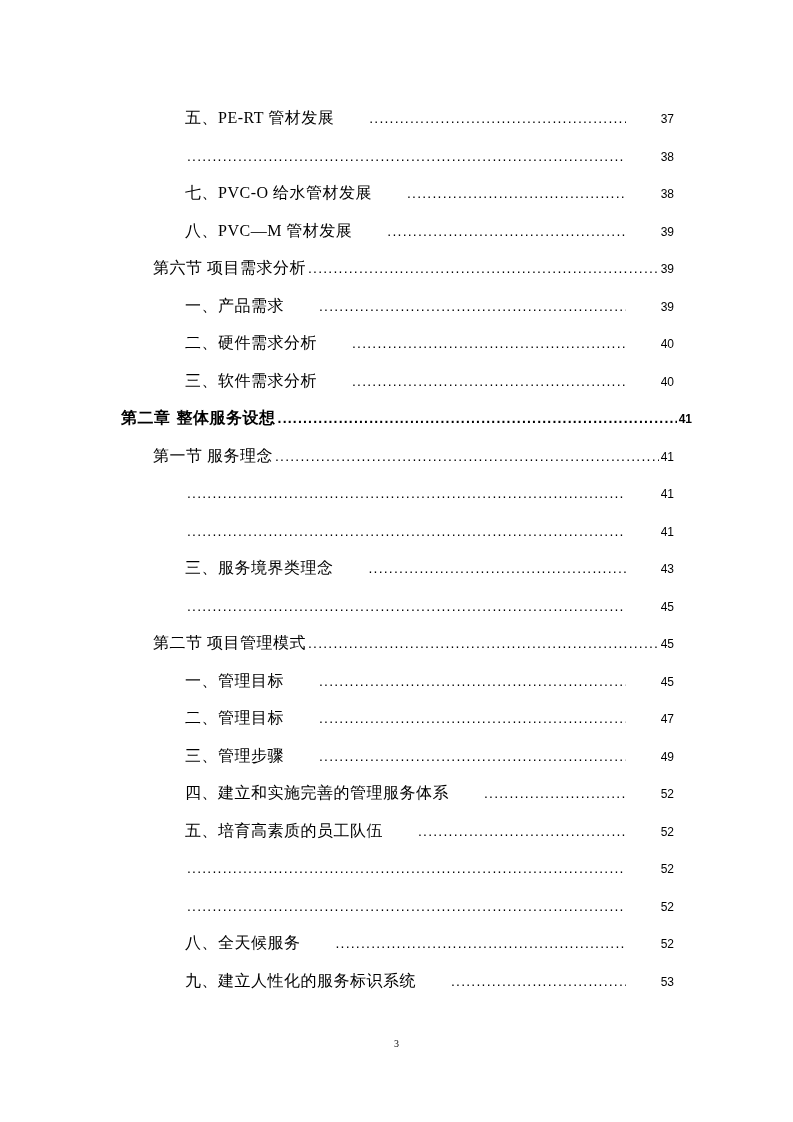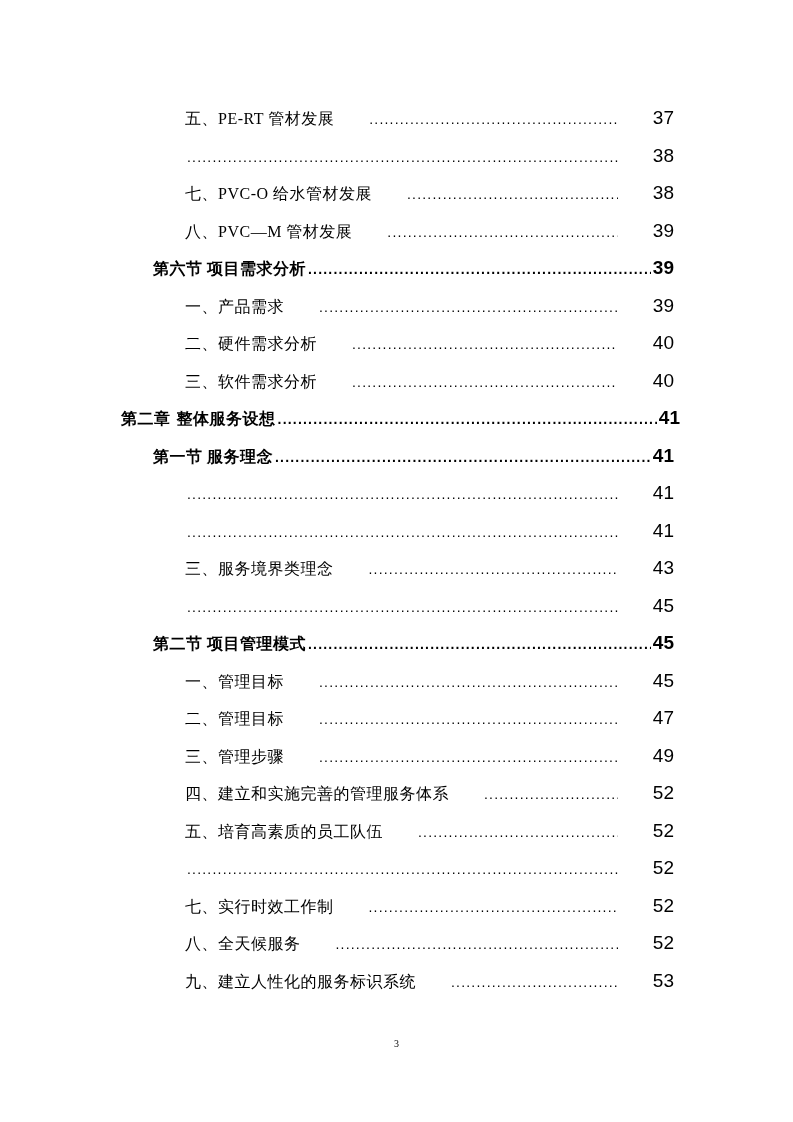--- a/index.html
+++ b/index.html
@@ -41,26 +41,26 @@
       font-family: "Liberation Sans", sans-serif;
       font-size: 14px;
       letter-spacing: 1.2px;
     }
     .toc-row .leader::before {
       content: "...................................................................................................................................................................................................";
     }
     .toc-row .page {
       flex: 0 0 auto;
       font-family: "Liberation Sans", sans-serif;
-      font-size: 19px;
+      font-size: 12px;
     }
-    .lvl-chapter { left: 121px; right: 113px; font-weight: bold; }
+    .lvl-chapter { left: 121px; right: 101px; font-weight: bold; }
     .lvl-chapter .title { font-family: "DejaVu Sans", sans-serif; font-size: 16px; }
     .lvl-chapter .page { font-weight: bold; }
-    .lvl-section { left: 153px; right: 119px; font-weight: bold; }
+    .lvl-section { left: 153px; right: 119px; }
     .lvl-item { left: 185px; right: 119px; gap: 33px; }
     .page-number {
       position: absolute;
       top: 1038px;
       left: 0;
       width: 793px;
       text-align: center;
       font-family: "Liberation Serif", serif;
       font-size: 10px;
     }
@@ -163,21 +163,20 @@
   <div class="toc-row lvl-item" style="top:712.5px">
     <span class="title">五、培育高素质的员工队伍</span>
     <span class="leader"></span>
     <span class="page">52</span>
   </div>
   <div class="toc-row lvl-item" style="top:750px">
     <span class="leader"></span>
     <span class="page">52</span>
   </div>
   <div class="toc-row lvl-item" style="top:787.5px">
-    <span class="title">七、实行时效工作制</span>
     <span class="leader"></span>
     <span class="page">52</span>
   </div>
   <div class="toc-row lvl-item" style="top:825px">
     <span class="title">八、全天候服务</span>
     <span class="leader"></span>
     <span class="page">52</span>
   </div>
   <div class="toc-row lvl-item" style="top:862.5px">
     <span class="title">九、建立人性化的服务标识系统</span>

